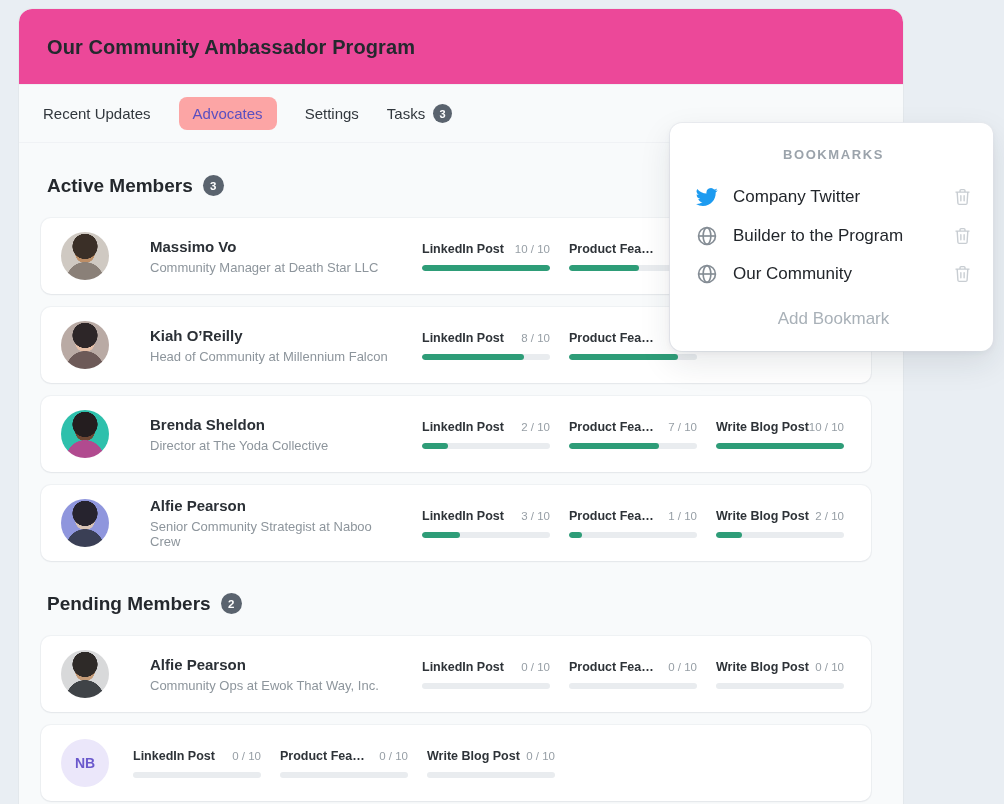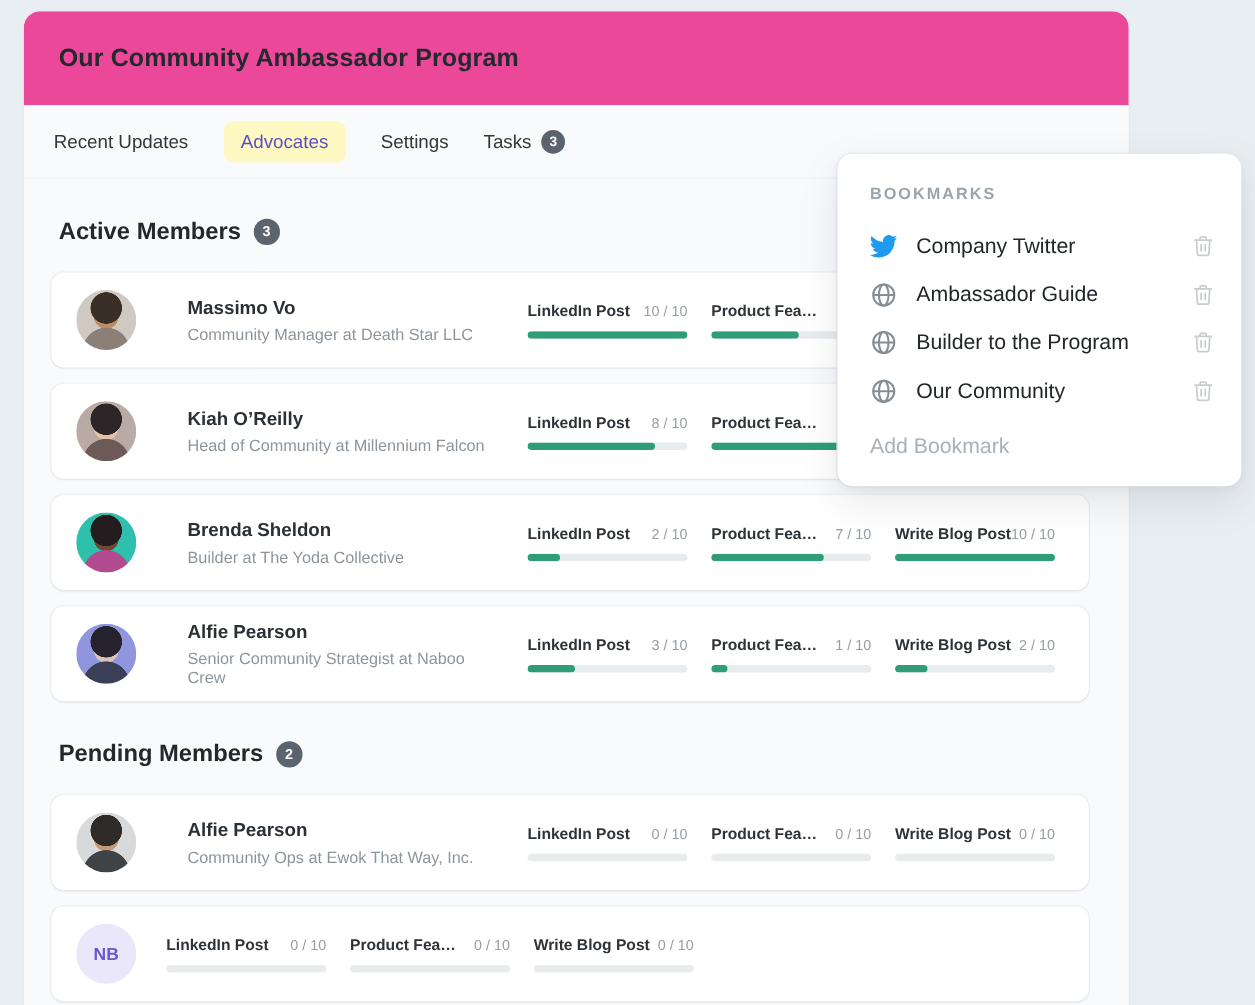--- a/index.html
+++ b/index.html
@@ -28,21 +28,21 @@
     display:flex; gap:28px;
     padding:12px 24px;
     border-bottom:1px solid #f0f2f5;
   }
   .tab {
     display:flex; align-items:center; gap:8px;
     font-size:15px; color:#31373d; cursor:pointer;
     padding:7px 0; border-radius:8px; white-space:nowrap;
   }
   .tab.active {
-    background:#fef9c3; color:#5a4fc0; padding:7px 14px; font-weight:500;
+    background:#fca5a5; color:#5a4fc0; padding:7px 14px; font-weight:500;
   }
   .badge {
     display:inline-flex; align-items:center; justify-content:center;
     min-width:19px; height:19px; border-radius:50%;
     background:#5a636e; color:#ffffff; font-size:11px; font-weight:600;
   }
   .badge.lg { min-width:21px; height:21px; font-size:11.5px; }
   .sec-head {
     display:flex; gap:10px;
     margin:32px 28px 21px 28px;
@@ -71,20 +71,21 @@
   .task-top { display:flex; justify-content:space-between; align-items:baseline; margin-bottom:9px; }
   .t-label { font-size:12.5px; font-weight:600; color:#2e3338; white-space:nowrap; overflow:hidden; }
   .t-val { font-size:11.5px; color:#969ea5; white-space:nowrap; }
   .bar { height:6px; border-radius:3px; background:#e9ecef; overflow:hidden; }
   .fill { height:100%; border-radius:3px; background:#2e9d78; }
   .bookmarks-panel {
     position:absolute; left:670px; top:123px; width:323px;
     background:#ffffff; border-radius:12px; z-index:20;
     box-shadow:0 12px 32px rgba(25,35,50,.10), 0 2px 6px rgba(25,35,50,.05), 0 0 0 1px rgba(235,238,242,.8);
     padding:24px 22px 22px 26px;
+    text-align:center;
   }
   .bm-title { font-size:13px; font-weight:700; letter-spacing:1.6px; color:#9ba3ab; margin-bottom:16px; }
   .bm-row { display:flex; align-items:center; height:38.5px; cursor:pointer; }
   .bm-icon { width:22px; height:22px; flex:none; display:flex; align-items:center; justify-content:center; }
   .bm-label { font-size:17px; color:#22262b; margin-left:15px; }
   .trash { margin-left:auto; width:17px; height:18px; flex:none; cursor:pointer; display:flex; }
   .bm-add { font-size:17px; color:#a9b1b8; margin-top:15px; cursor:pointer; }
 </style>
 </head>
 <body>
@@ -166,21 +167,21 @@
     <div class="bar">
       <div class="fill" style="width: 85%;"></div>
     </div>
   </div>
             </div>
   </div>
           <div class="card">
     <div class="avatar" style="background: radial-gradient(circle at 50% 102%, rgb(177, 74, 143) 0px, rgb(177, 74, 143) 34%, rgba(0, 0, 0, 0) 35%), radial-gradient(circle at 50% 30%, rgb(36, 29, 31) 0px, rgb(36, 29, 31) 30%, rgba(0, 0, 0, 0) 31%), radial-gradient(circle at 50% 44%, rgb(110, 70, 51) 0px, rgb(110, 70, 51) 27%, rgba(0, 0, 0, 0) 28%), rgb(46, 192, 172);"></div>
     <div class="who">
       <div class="m-name">Brenda Sheldon</div>
-      <div class="m-role">Builder at The Yoda Collective</div>
+      <div class="m-role">Director at The Yoda Collective</div>
     </div>
     <div class="tasks">
               <div class="task">
     <div class="task-top">
       <span class="t-label">LinkedIn Post</span>
       <span class="t-val">2 / 10</span>
     </div>
     <div class="bar">
       <div class="fill" style="width: 20%;"></div>
     </div>
@@ -339,50 +340,35 @@
         </span>
   </div>
       <div class="bm-row">
     <span class="bm-icon">
           <svg width="22" height="22" viewBox="0 0 24 24" fill="none" stroke="#858d95" stroke-width="1.8">
             <circle cx="12" cy="12" r="9.2"></circle>
             <ellipse cx="12" cy="12" rx="4.2" ry="9.2"></ellipse>
             <line x1="2.8" y1="12" x2="21.2" y2="12"></line>
           </svg>
         </span>
-    <span class="bm-label">Ambassador Guide</span>
+    <span class="bm-label">Builder to the Program</span>
     <span class="trash">
           <svg width="17" height="18" viewBox="0 0 20 22" fill="none" stroke="#c8cdd2" stroke-width="1.7" stroke-linecap="round">
             <path d="M2 5h16M7 5V3.2A1.2 1.2 0 0 1 8.2 2h3.6A1.2 1.2 0 0 1 13 3.2V5m3.5 0-.9 13.6a1.6 1.6 0 0 1-1.6 1.4H6a1.6 1.6 0 0 1-1.6-1.4L3.5 5M8 9.5v6M12 9.5v6"></path>
           </svg>
         </span>
   </div>
       <div class="bm-row">
     <span class="bm-icon">
           <svg width="22" height="22" viewBox="0 0 24 24" fill="none" stroke="#858d95" stroke-width="1.8">
             <circle cx="12" cy="12" r="9.2"></circle>
             <ellipse cx="12" cy="12" rx="4.2" ry="9.2"></ellipse>
             <line x1="2.8" y1="12" x2="21.2" y2="12"></line>
           </svg>
         </span>
-    <span class="bm-label">Builder to the Program</span>
-    <span class="trash">
-          <svg width="17" height="18" viewBox="0 0 20 22" fill="none" stroke="#c8cdd2" stroke-width="1.7" stroke-linecap="round">
-            <path d="M2 5h16M7 5V3.2A1.2 1.2 0 0 1 8.2 2h3.6A1.2 1.2 0 0 1 13 3.2V5m3.5 0-.9 13.6a1.6 1.6 0 0 1-1.6 1.4H6a1.6 1.6 0 0 1-1.6-1.4L3.5 5M8 9.5v6M12 9.5v6"></path>
-          </svg>
-        </span>
-  </div>
-      <div class="bm-row">
-    <span class="bm-icon">
-          <svg width="22" height="22" viewBox="0 0 24 24" fill="none" stroke="#858d95" stroke-width="1.8">
-            <circle cx="12" cy="12" r="9.2"></circle>
-            <ellipse cx="12" cy="12" rx="4.2" ry="9.2"></ellipse>
-            <line x1="2.8" y1="12" x2="21.2" y2="12"></line>
-          </svg>
-        </span>
     <span class="bm-label">Our Community</span>
     <span class="trash">
           <svg width="17" height="18" viewBox="0 0 20 22" fill="none" stroke="#c8cdd2" stroke-width="1.7" stroke-linecap="round">
             <path d="M2 5h16M7 5V3.2A1.2 1.2 0 0 1 8.2 2h3.6A1.2 1.2 0 0 1 13 3.2V5m3.5 0-.9 13.6a1.6 1.6 0 0 1-1.6 1.4H6a1.6 1.6 0 0 1-1.6-1.4L3.5 5M8 9.5v6M12 9.5v6"></path>
           </svg>
         </span>
   </div>
     </div>
   <div class="bm-add">Add Bookmark</div>
 </div>

